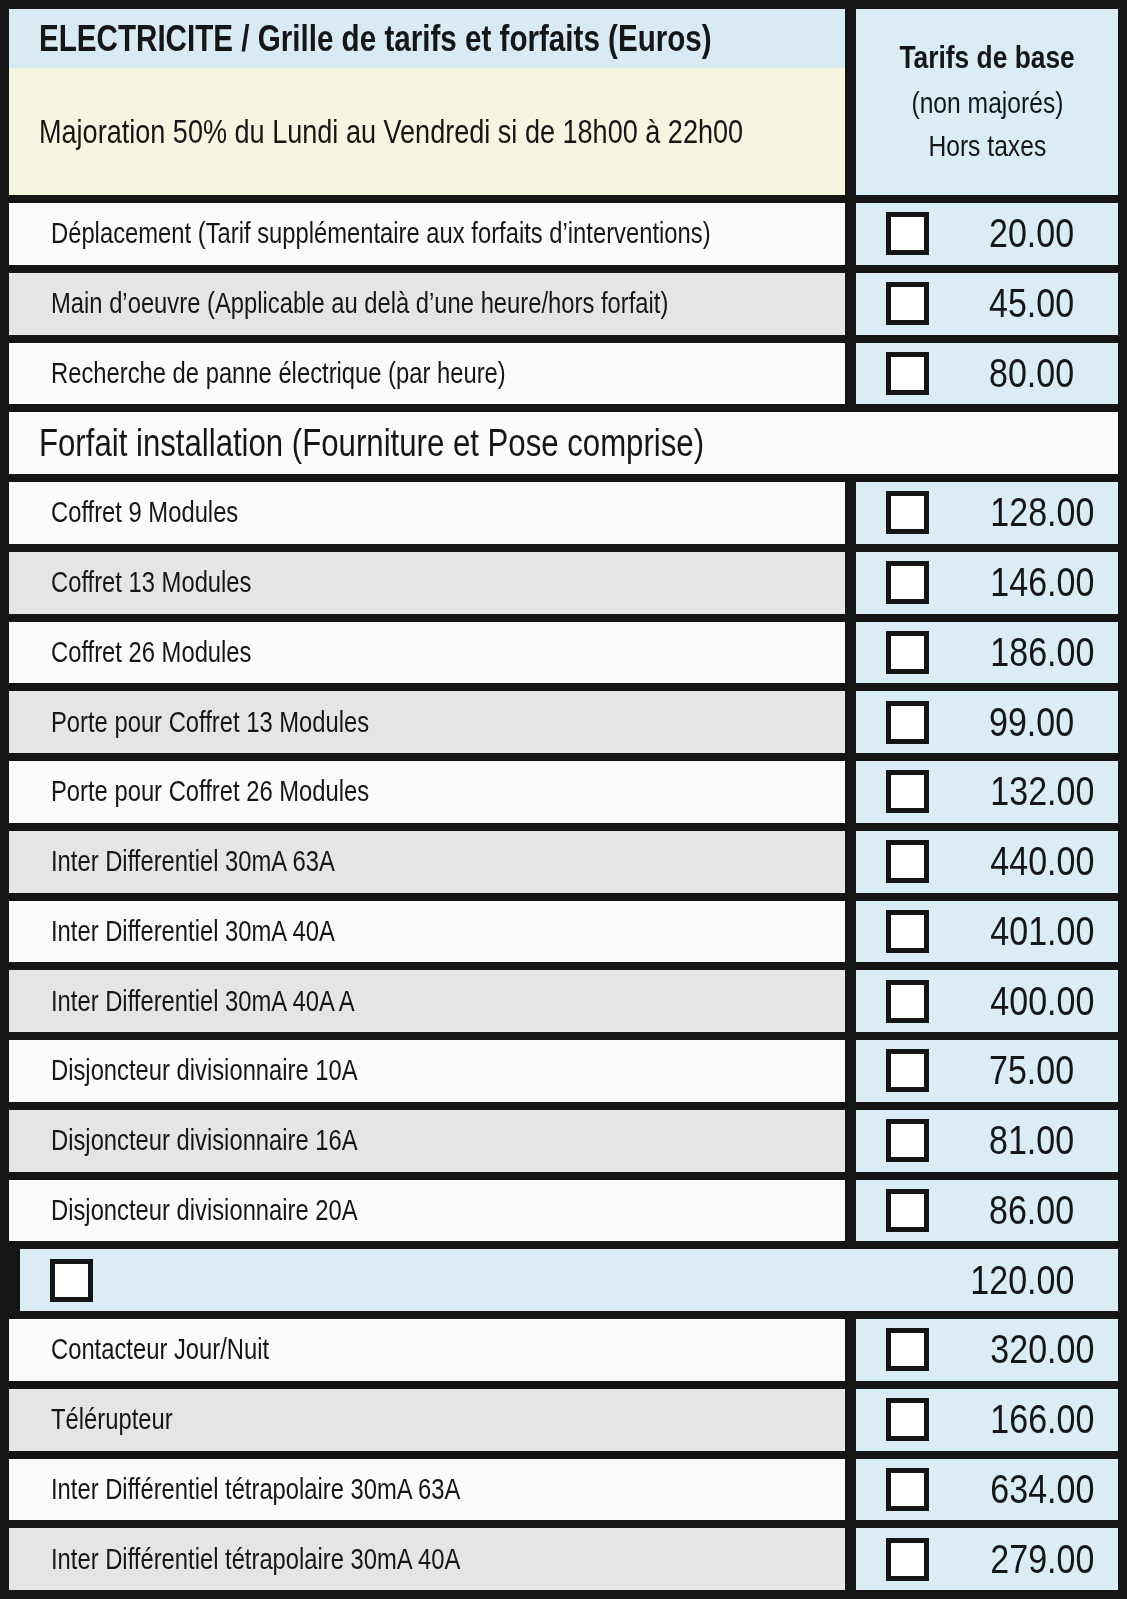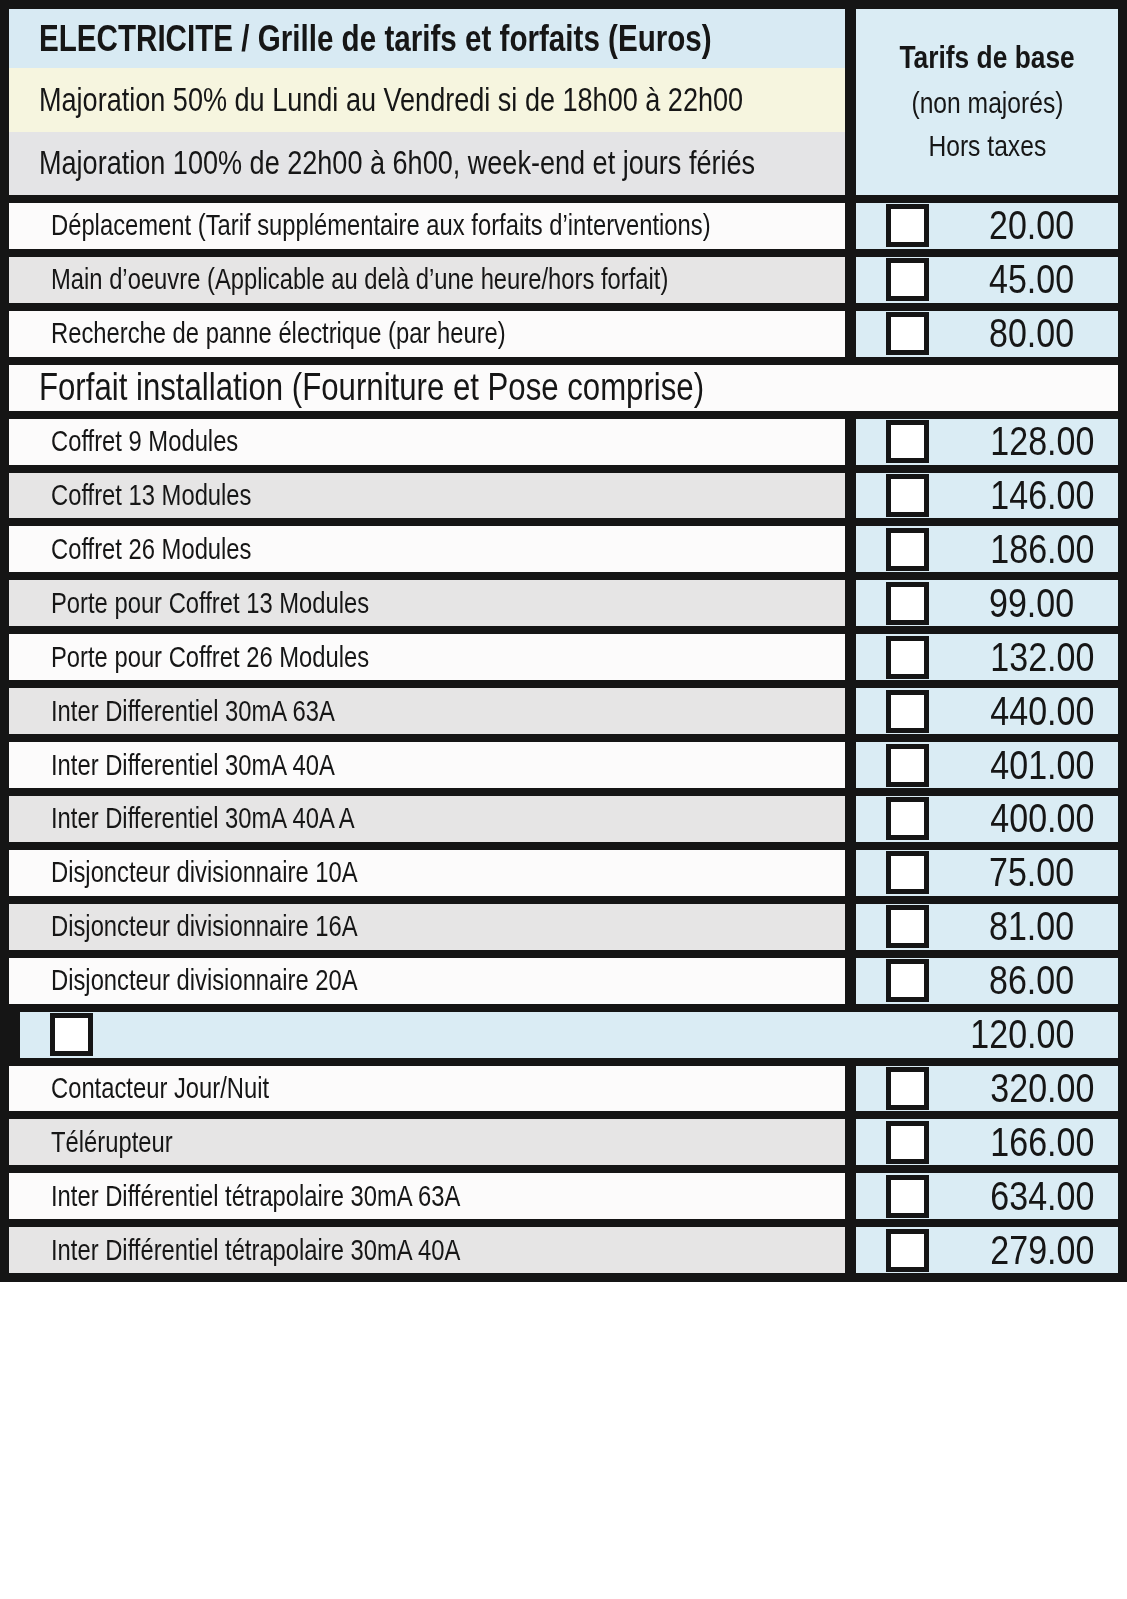--- a/index.html
+++ b/index.html
@@ -13,21 +13,21 @@
     --text-black:#161616;
   }
   *{margin:0;padding:0;box-sizing:border-box;}
   html,body{background:#ffffff;}
   body{
     font-family:"Liberation Sans","DejaVu Sans",sans-serif;
     color:var(--text-black);
   }
   .sheet{
     width:1127px;
-    height:1282px;
+    height:1599px;
     border:9px solid var(--border-black);
     display:flex;
     flex-direction:column;
     background:var(--row-white);
     overflow:hidden;
   }
   
   .header-flex{
     flex:0 0 186px;
     display:flex;
@@ -159,23 +159,20 @@
 <div class="sheet">
 
   <div class="header-flex">
     <div class="header-left">
       <div class="band band-title">
         <span class="cond">ELECTRICITE / Grille de tarifs et forfaits (Euros)</span>
       </div>
       <div class="band band-50">
         <span class="cond">Majoration 50% du Lundi au Vendredi si de 18h00 à 22h00</span>
       </div>
-      <div class="band band-100">
-        <span class="cond">Majoration 100% de 22h00 à 6h00, week-end et jours fériés</span>
-      </div>
     </div>
     <div class="price-head">
       <span class="cond-c ph-bold">Tarifs de base</span>
       <span class="cond-c">(non majorés)</span>
       <span class="cond-c">Hors taxes</span>
     </div>
   </div>
 
   <div class="rows-group" id="service-rows">
   <div class="row plain">

